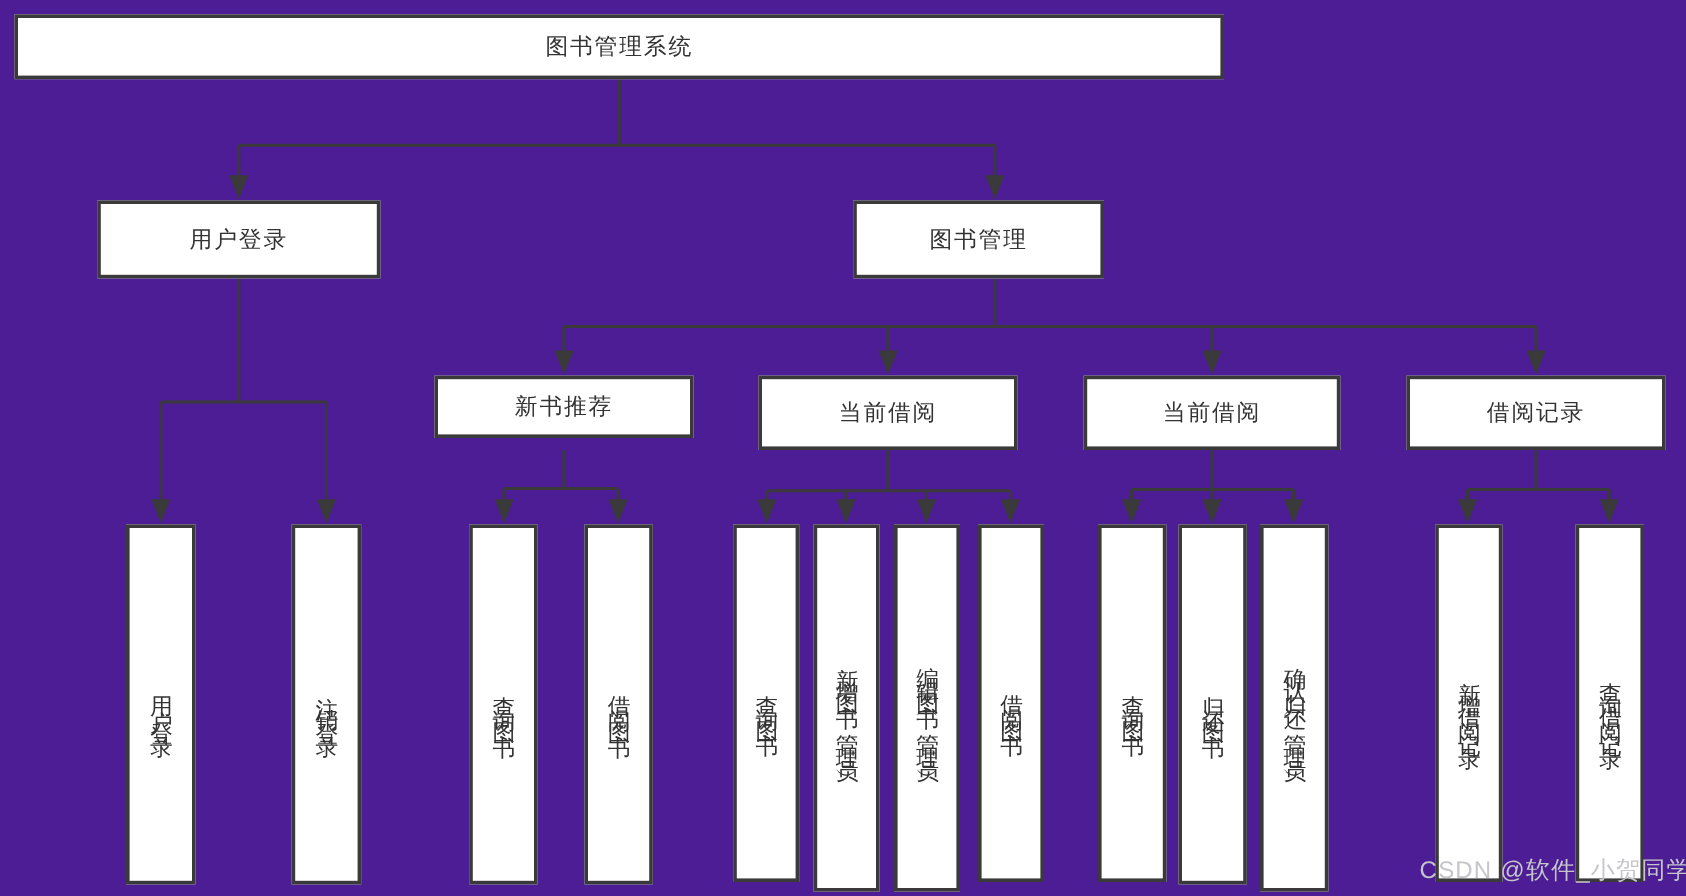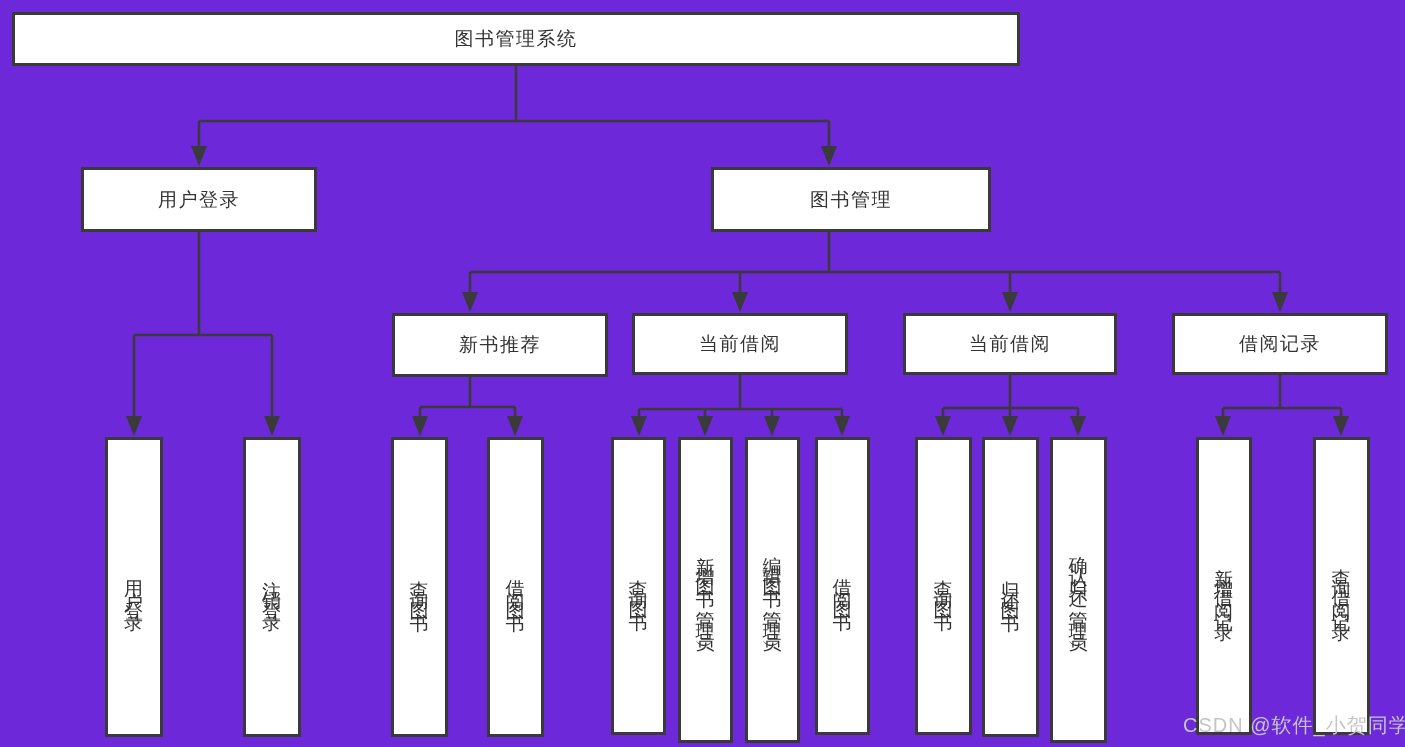--- a/index.html
+++ b/index.html
@@ -1,20 +1,20 @@
 <!DOCTYPE html>
 <html><head>
 <meta charset="utf-8">
 <style>
   html, body { margin: 0; padding: 0; background: #ffffff; }
   .stage {
     position: relative;
     width: 1405px;
     height: 747px;
-    background: #6d28d9;
+    background: #4c1d95;
     overflow: hidden;
     font-family: "Liberation Sans", sans-serif;
     color: #333333;
   }
   .connector-layer {
     position: absolute;
     left: 0; top: 0;
     width: 1405px; height: 747px;
     pointer-events: none;
   }
@@ -106,23 +106,23 @@
       <polygon points="1070,416 1086,416 1078,436"></polygon>
 
       <polygon points="1215,416 1231,416 1223,436"></polygon>
       <polygon points="1333,416 1349,416 1341,436"></polygon>
     </g>
   </svg>
 
   <div class="hbox" style="left:12px; top:12px; width:1008px; height:54px;">图书管理系统</div>
 
   <div class="hbox" style="left:81px; top:167px; width:236px; height:65px;">用户登录</div>
-  <div class="hbox" style="left:711px; top:167px; width:280px; height:65px;">图书管理</div>
+  <div class="hbox" style="left:711px; top:167px; width:209px; height:65px;">图书管理</div>
 
-  <div class="hbox" style="left:362px; top:313px; width:216px; height:64px;margin-left:30px;">新书推荐</div>
+  <div class="hbox" style="left:362px; top:313px; width:216px; height:52px;">新书推荐</div>
   <div class="hbox" style="left:632px; top:313px; width:216px; height:62px;">当前借阅</div>
   <div class="hbox" style="left:1172px; top:313px; width:216px; height:62px;">借阅记录</div>
   <div class="hbox" style="left:903px; top:313px; width:214px; height:62px;">当前借阅</div>
 
   <div class="vbox" style="left:105px; top:437px; width:58px; height:300px;">
     <span class="vlabel">用户登录</span>
   </div>
   <div class="vbox" style="left:243px; top:437px; width:58px; height:300px;">
     <span class="vlabel">注销登录</span>
   </div>

